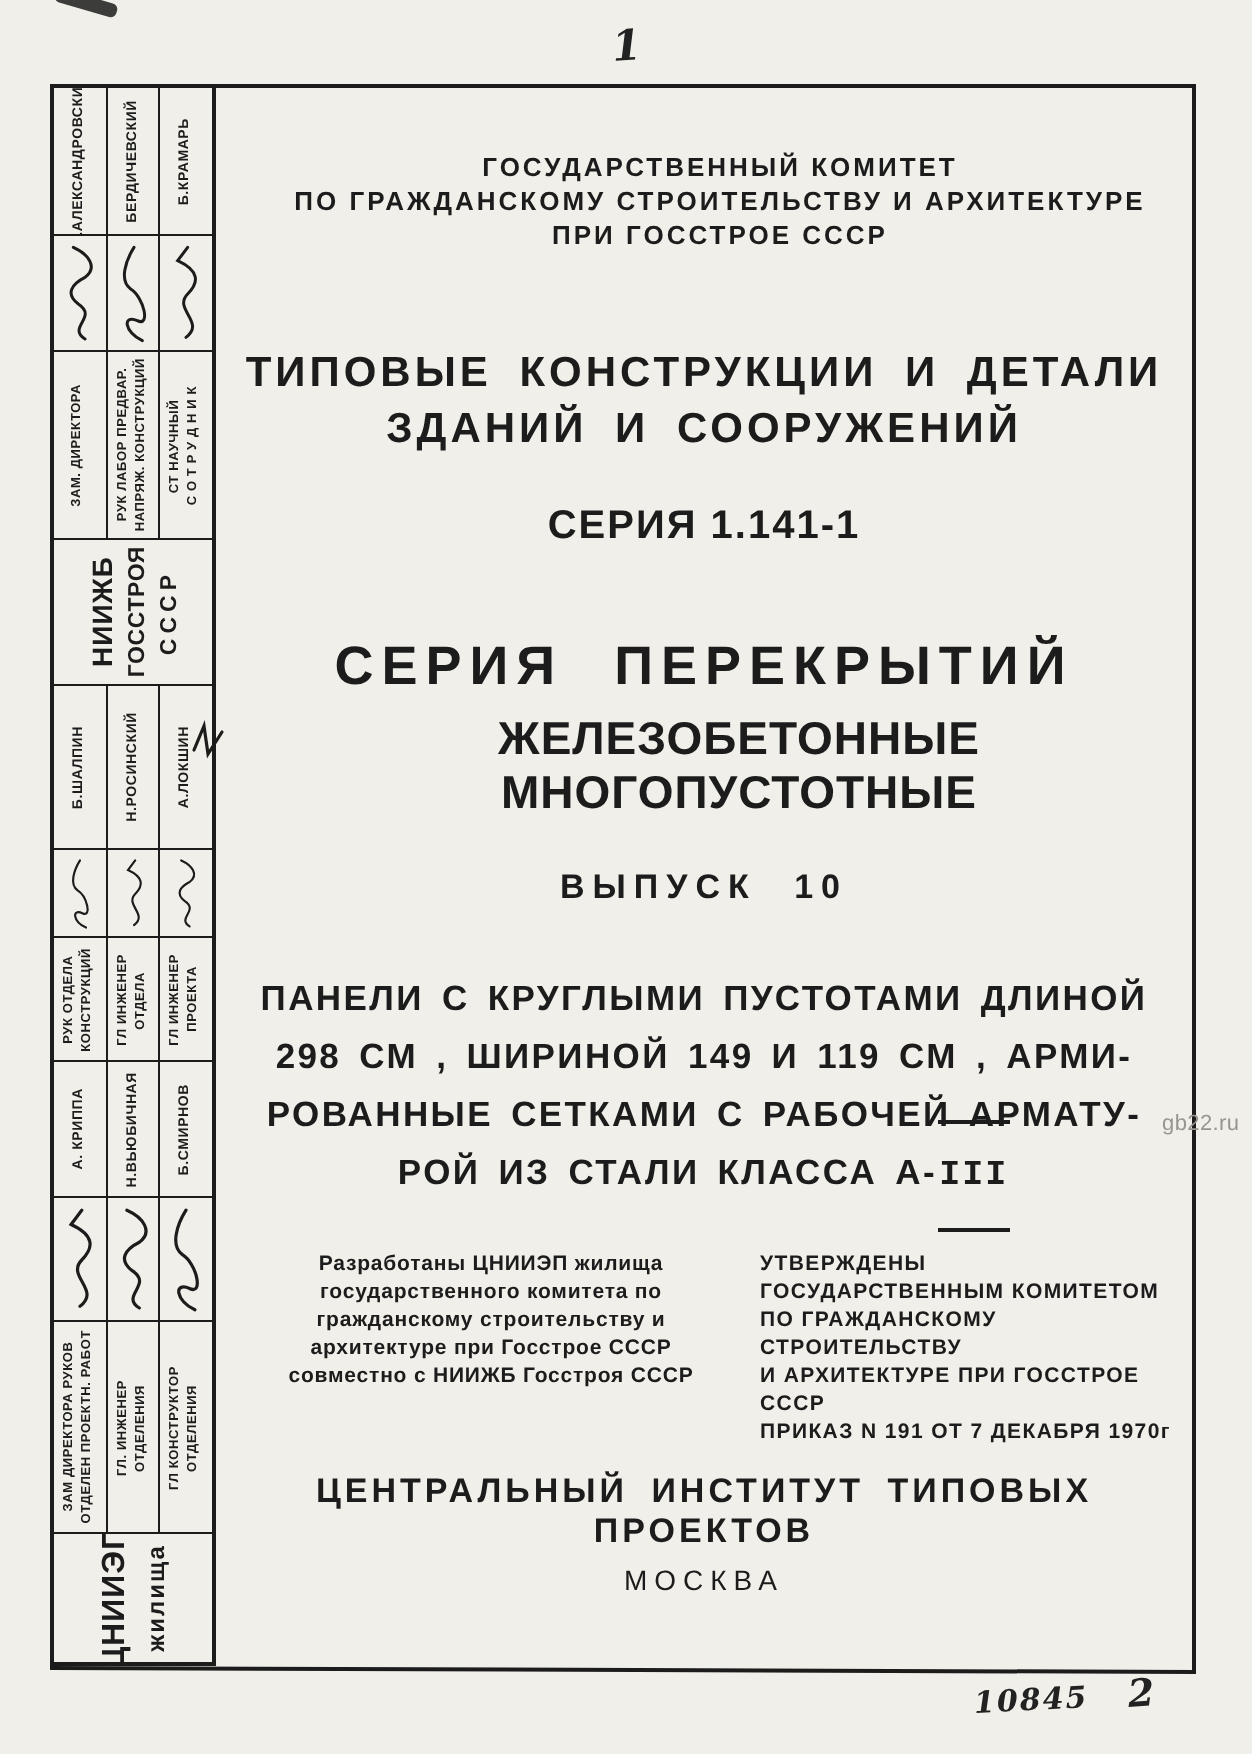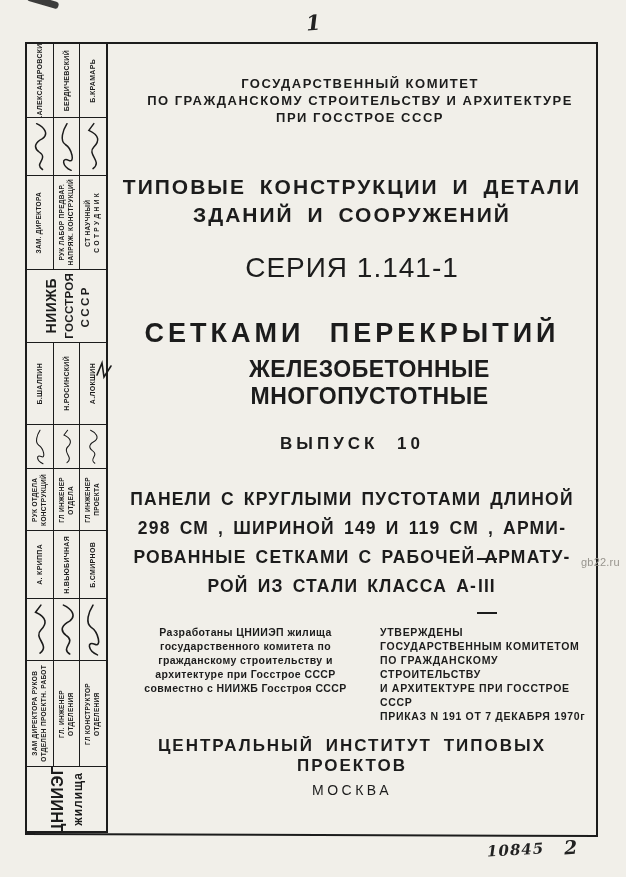--- a/index.html
+++ b/index.html
@@ -41,26 +41,26 @@
   .sb-org-a .org-line-1{font-size:11.5px;}
   .sb-org-a .org-line-2{font-size:11.5px;letter-spacing:2.5px;}
   .sb-org-b .org-line-0{font-size:16px;letter-spacing:.5px;}
   .sb-org-b .org-line-1{font-size:12px;letter-spacing:1px;}
   .sig-svg{transform:rotate(-90deg);flex:none;}
   
   .main{position:absolute;left:108px;top:42px;width:488px;height:791px;}
   .main > div{position:absolute;left:0;right:0;text-align:center;}
   .org-header{top:33px;font-size:13px;font-weight:bold;line-height:17px;letter-spacing:1.5px;margin-left:16px;}
   .doc-title{top:131px;font-size:21px;font-weight:bold;line-height:28px;letter-spacing:2px;word-spacing:6px;}
-  .series-line{top:210px;font-size:28px;font-weight:normal;letter-spacing:1px;}
+  .series-line{top:210px;font-size:20px;font-weight:bold;letter-spacing:1px;}
   .subject1{top:276px;font-size:27px;font-weight:bold;letter-spacing:4px;word-spacing:14px;}
   .subject2{top:314px;font-size:23px;font-weight:bold;letter-spacing:.5px;word-spacing:6px;margin-left:35px;}
   .issue-line{top:392px;font-size:17px;font-weight:bold;letter-spacing:4px;word-spacing:10px;}
   .descr{top:443px;font-size:17.5px;font-weight:bold;line-height:29px;letter-spacing:1.2px;word-spacing:3px;}
-  .steel-class{border-top:2.5px solid #1c1c1c;border-bottom:2.5px solid #1c1c1c;padding:16px 1px;letter-spacing:1px;}
+  .steel-class{border-top:2.5px solid #1c1c1c;border-bottom:2.5px solid #1c1c1c;padding:16px 1px;letter-spacing:1px;font-family:Liberation Mono, monospace;}
   .dev-block{top:583px;left:20px !important;right:auto !important;width:235px;text-align:center;
     font-size:10.5px;font-weight:bold;line-height:14px;letter-spacing:.4px;white-space:pre-line;}
   .appr-block{top:583px;left:272px !important;right:auto !important;width:216px;text-align:left !important;
     font-size:10.5px;font-weight:bold;line-height:14px;letter-spacing:.7px;white-space:pre-line;}
   .institute-line{top:694px;font-size:17px;font-weight:bold;letter-spacing:2px;word-spacing:5px;}
   .city-line{top:726px;font-size:14px;font-weight:normal;letter-spacing:3.5px;margin-top:14px;}
   
   .hand{position:absolute;font-family:"DejaVu Serif", serif;font-style:italic;font-weight:bold;color:#222;}
   .hand-top{left:306px;top:10px;font-size:21px;transform:rotate(-4deg);}
   .hand-num1{left:487px;top:841px;font-size:15px;letter-spacing:1px;transform:rotate(-3deg);}
@@ -231,21 +231,21 @@
       <div>ПРИ ГОССТРОЕ СССР</div>
     </div>
 
     <div class="doc-title">
       <div>ТИПОВЫЕ КОНСТРУКЦИИ И ДЕТАЛИ</div>
       <div>ЗДАНИЙ И СООРУЖЕНИЙ</div>
     </div>
 
     <div class="series-line">СЕРИЯ 1.141-1</div>
 
-    <div class="subject1">СЕТКАМИ ПЕРЕКРЫТИЙ</div>
+    <div class="subject1">СЕРИЯ ПЕРЕКРЫТИЙ</div>
     <div class="subject2">ЖЕЛЕЗОБЕТОННЫЕ МНОГОПУСТОТНЫЕ</div>
 
     <div class="issue-line">ВЫПУСК 10</div>
 
     <div class="descr">
       <div>ПАНЕЛИ С КРУГЛЫМИ ПУСТОТАМИ ДЛИНОЙ</div>
       <div>298 СМ , ШИРИНОЙ 149 И 119 СМ , АРМИ-</div>
       <div>РОВАННЫЕ СЕТКАМИ С РАБОЧЕЙ АРМАТУ-</div>
       <div><span>РОЙ ИЗ СТАЛИ КЛАССА А-</span><span class="steel-class">III</span></div>
     </div>

